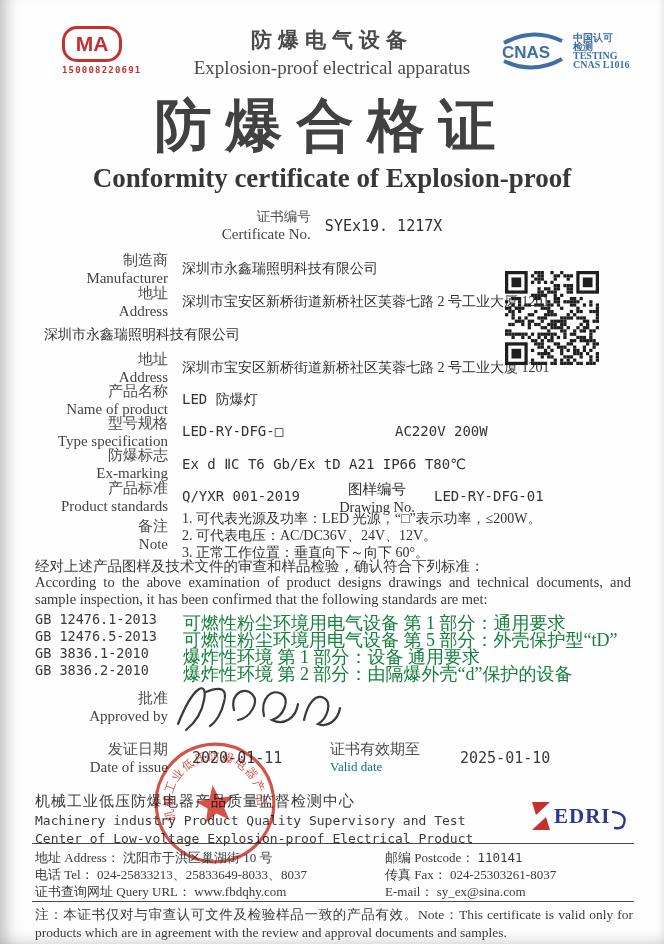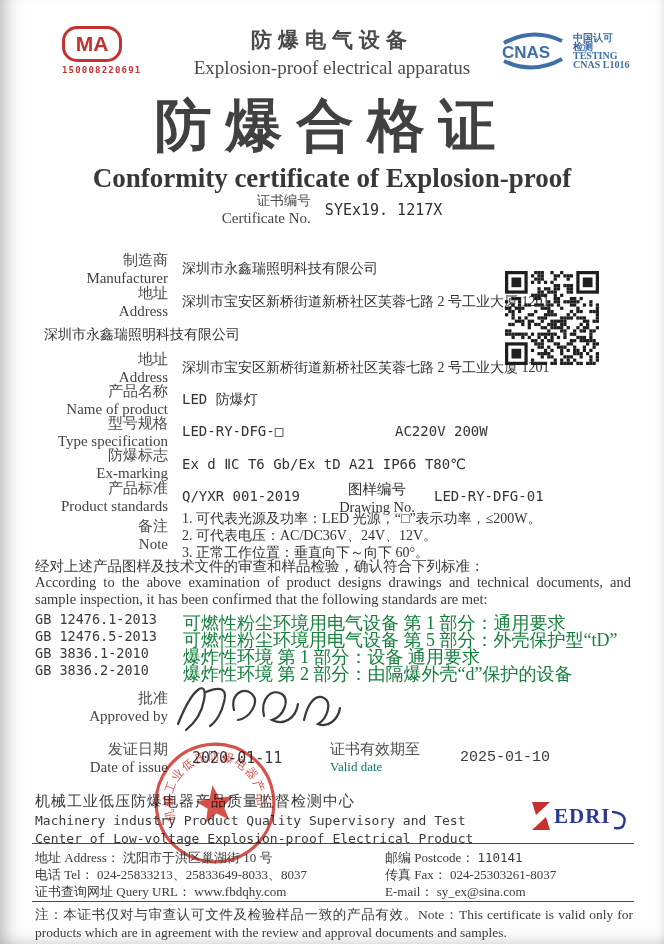--- a/index.html
+++ b/index.html
@@ -75,21 +75,21 @@
       <div>中国认可</div>
       <div>检测</div>
       <div>TESTING</div>
       <div>CNAS L1016</div>
     </div>
   </div>
 
   <div class="abs main-title" style="top:88px;">防爆合格证</div>
   <div class="abs sub-title" style="top:163px;">Conformity certificate of Explosion-proof</div>
 
-  <div class="abs certno" style="top:192px;">
+  <div class="abs certno" style="top:208px;">
     <div class="lbl2">
       <div class="cn">证书编号</div>
       <div class="en">Certificate No.</div>
     </div>
     <div class="val mono">SYEx19. 1217X</div>
   </div>
 
   <div class="row" style="top:252px;height:33px;">
     <div class="lbl">
         <div class="cn">制造商</div>
@@ -511,21 +511,21 @@
   <div class="abs" style="left:30px;top:740px;right:30px;height:36px;">
     <div style="position:absolute;left:0;width:138px;text-align:right;">
       <div class="cn" style="font-size:15px;color:#4c4c4c;">发证日期</div>
       <div class="en" style="font-size:15px;color:#444;">Date of issue</div>
     </div>
     <span class="mono" style="position:absolute;left:162px;top:9px;font-size:15px;">2020-01-11</span>
     <div style="position:absolute;left:300px;width:115px;">
       <div class="cn" style="font-size:15px;color:#4c4c4c;">证书有效期至</div>
       <div class="en" style="font-size:13px;color:#0f766e;">Valid date</div>
     </div>
-    <span class="mono" style="position:absolute;left:430px;top:9px;font-size:15px;font-family:Liberation Mono, monospace;">2025-01-10</span>
+    <span class="mono" style="position:absolute;left:430px;top:9px;font-size:15px;">2025-01-10</span>
   </div>
 
   <div class="abs org-cn" style="left:35px;top:792px;">机械工业低压防爆电器产品质量监督检测中心</div>
   <div class="abs org-en" style="left:35px;top:813px;">Machinery industry Product Quality Supervisory and Test</div>
   <div class="abs org-en" style="left:35px;top:831px;">Center of Low-voltage Explosion-proof Electrical Product</div>
 
   <div class="abs" style="left:528px;top:800px;display:flex;align-items:center;">
     <svg width="26" height="32" viewBox="0 0 26 32">
       <path d="M4,2 L22,2 L8,15 Z" fill="#c5312f"></path>
       <path d="M22,30 L4,30 L18,17 Z" fill="#c5312f"></path>

